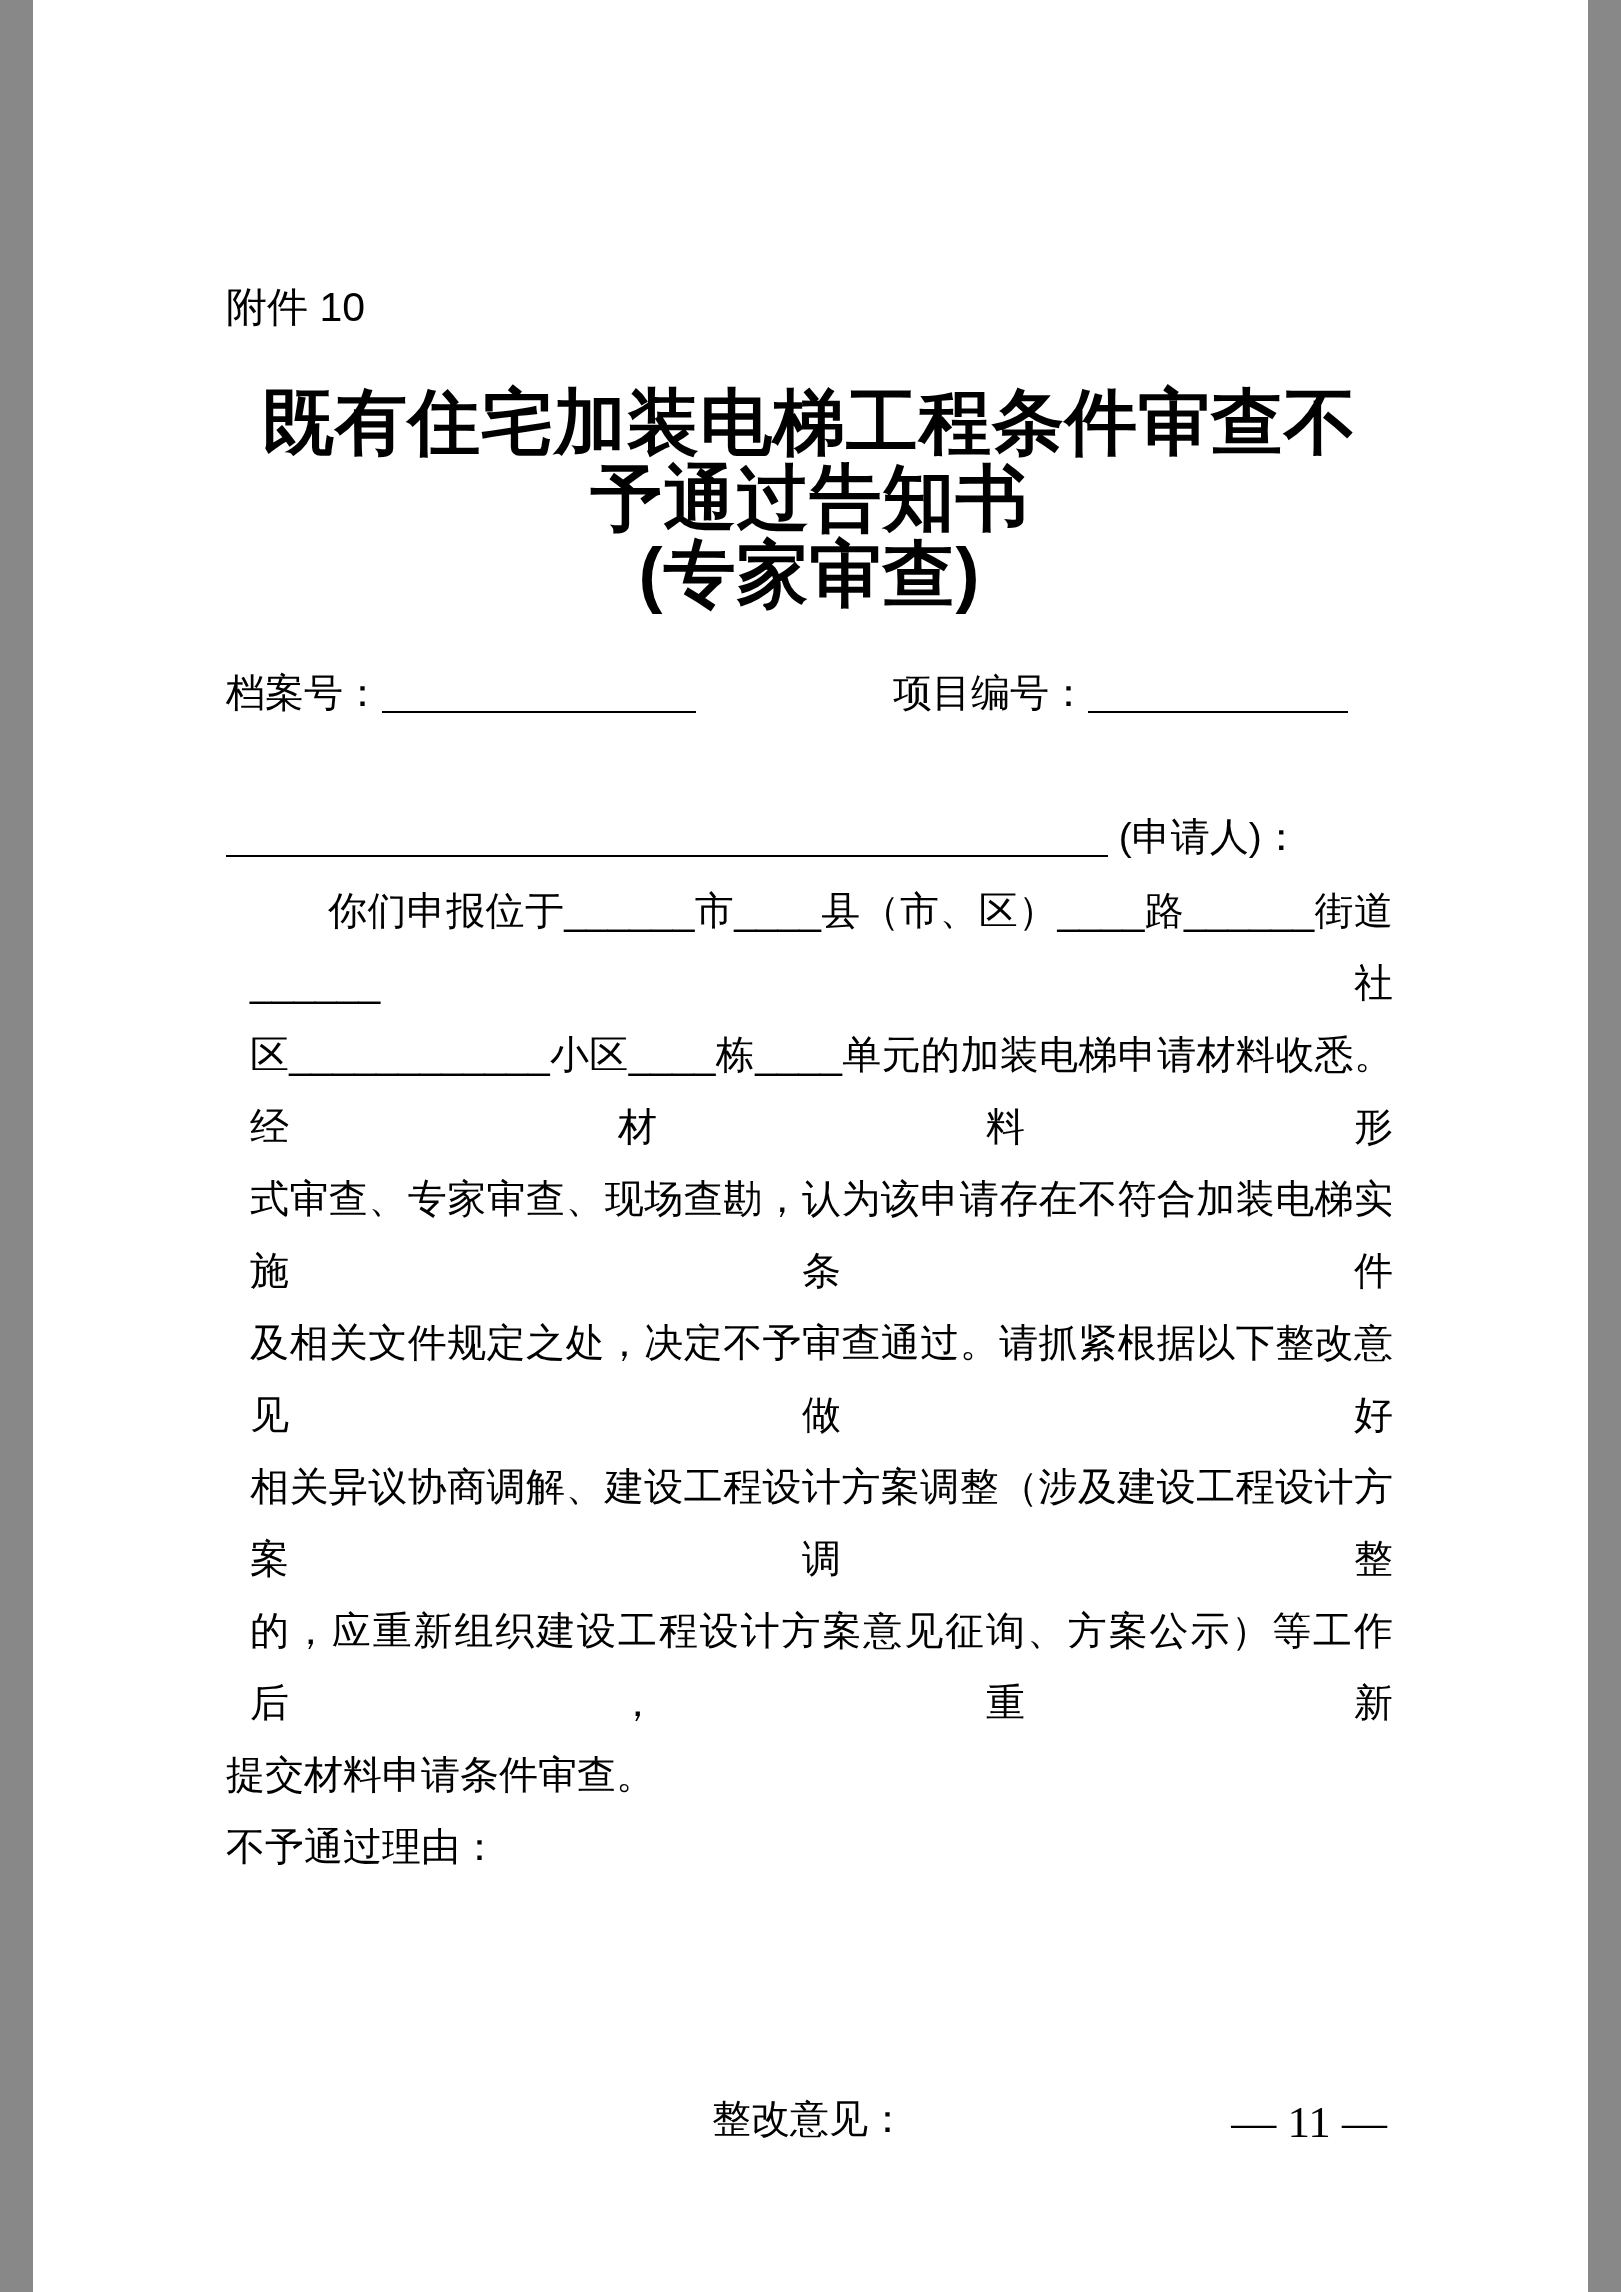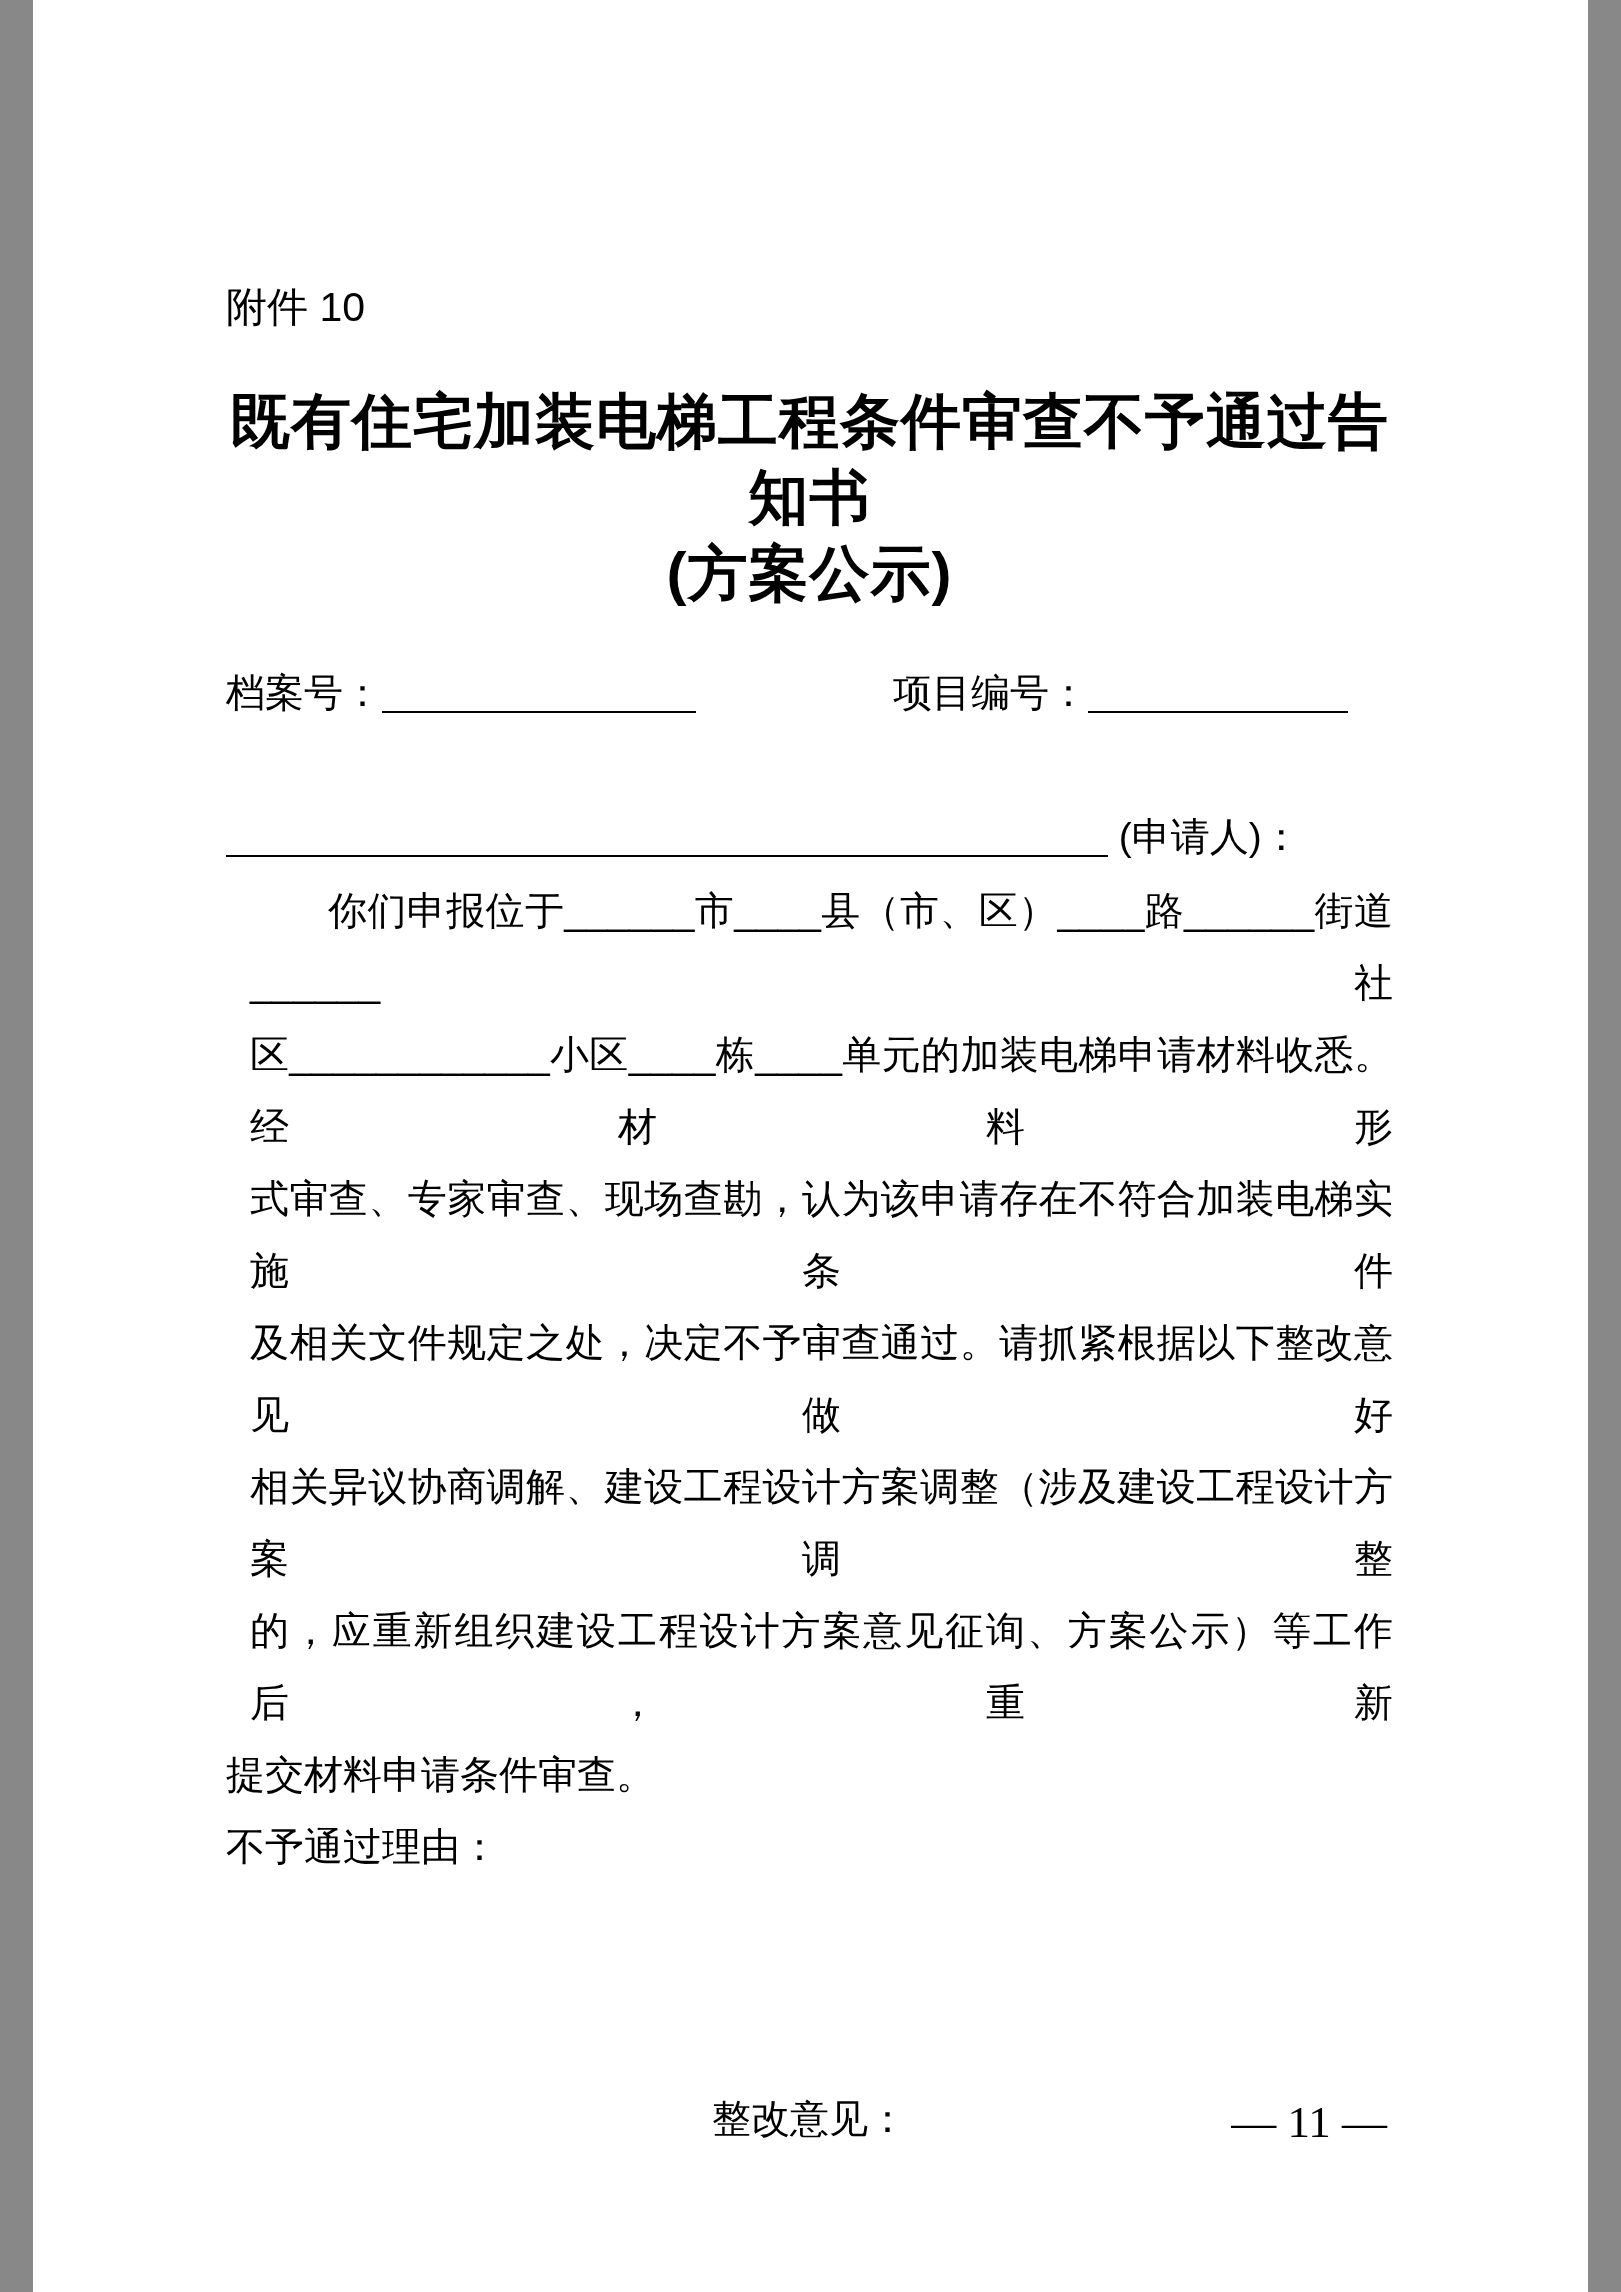--- a/index.html
+++ b/index.html
@@ -19,21 +19,21 @@
     padding: 284px 195px 0 193px;
     overflow: hidden;
   }
   .attachment {
     font-size: 41px;
     line-height: 47px;
     text-align: left;
   }
   .doc-title {
     margin-top: 53px;
-    font-size: 60px;
+    font-size: 72px;
     line-height: 76px;
     font-weight: bold;
     text-align: center;
     letter-spacing: 1px;
   }
   .doc-title .title-line { display: block; }
   .meta-row {
     margin-top: 53px;
     font-size: 39px;
     line-height: 55px;
@@ -87,21 +87,21 @@
 </style>
 </head>
 <body>
 
 <div class="page">
 
   <div class="attachment">附件 10</div>
 
   <div class="doc-title">
     <span class="title-line">既有住宅加装电梯工程条件审查不予通过告知书</span>
-    <span class="title-line">(方案公示)</span>
+    <span class="title-line">(专家审查)</span>
   </div>
 
   <div class="meta-row">
     <div class="meta-field">
       <span>档案号：</span><span class="blank w320"></span>
     </div>
     <div class="meta-field">
       <span>项目编号：</span><span class="blank w265"></span>
     </div>
   </div>

